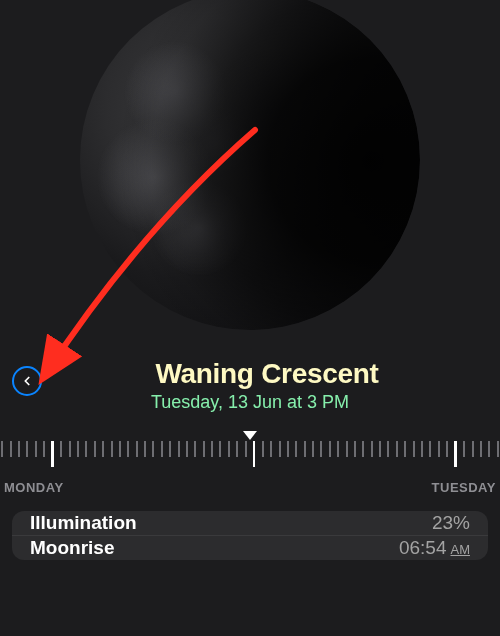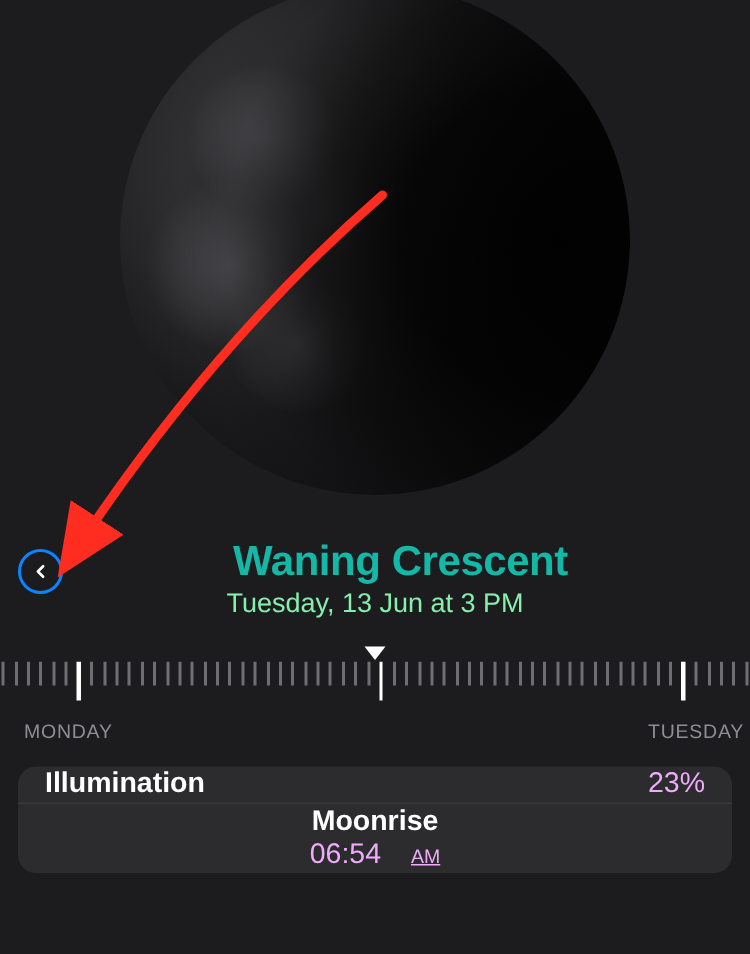--- a/index.html
+++ b/index.html
@@ -85,21 +85,21 @@
     .back-btn svg {
       width: 14px;
       height: 14px;
     }
     .title-block {
       text-align: center;
     }
     .phase-title {
       font-size: 28px;
       font-weight: 700;
-      color: #14b8a6;
+      color: #fef9c3;
       letter-spacing: -0.3px;
       margin-left: 34px;
     }
     .phase-subtitle {
       font-size: 18px;
       color: #86efac;
       margin-top: 2px;
       font-weight: 400;
     }
     .ruler-wrap {
@@ -139,57 +139,57 @@
     }
     .tick.minor { height: 16px; }
     .tick.major {
       height: 26px;
       background: #fff;
       width: 2.5px;
     }
     .ruler-labels {
       position: absolute;
       bottom: 0;
-      left: 12px;
+      left: 0;
       right: 0;
       display: flex;
       justify-content: space-between;
       padding: 0 4px;
       font-size: 13px;
       letter-spacing: 0.5px;
       color: #8e8e93;
-      font-weight: 400;
+      font-weight: 700;
     }
     .data-card {
       margin: 16px 12px 0 12px;
       background: #2c2c2e;
       border-radius: 12px;
       overflow: hidden;
     }
     .data-row {
       display: flex;
       align-items: center;
       justify-content: space-between;
       padding: 1px 18px;
       border-bottom: 1px solid #3a3a3c;
     }
-    .data-row:last-child { border-bottom: none; flex-direction: column; }
+    .data-row:last-child { border-bottom: none; }
     .data-label {
       font-size: 19px;
       font-weight: 600;
       color: #fff;
     }
     .data-value {
       font-size: 19px;
-      color: #f0abfc;
+      color: #a3a3a3;
       font-weight: 400;
     }
     .ampm {
       font-size: 13px;
-      margin-left: 20px;
+      margin-left: 4px;
       vertical-align: baseline;
       text-decoration: underline;
     }
   </style>
 </head>
 <body>
 
 <div class="moon-container">
   <div class="moon"></div>
 </div>

